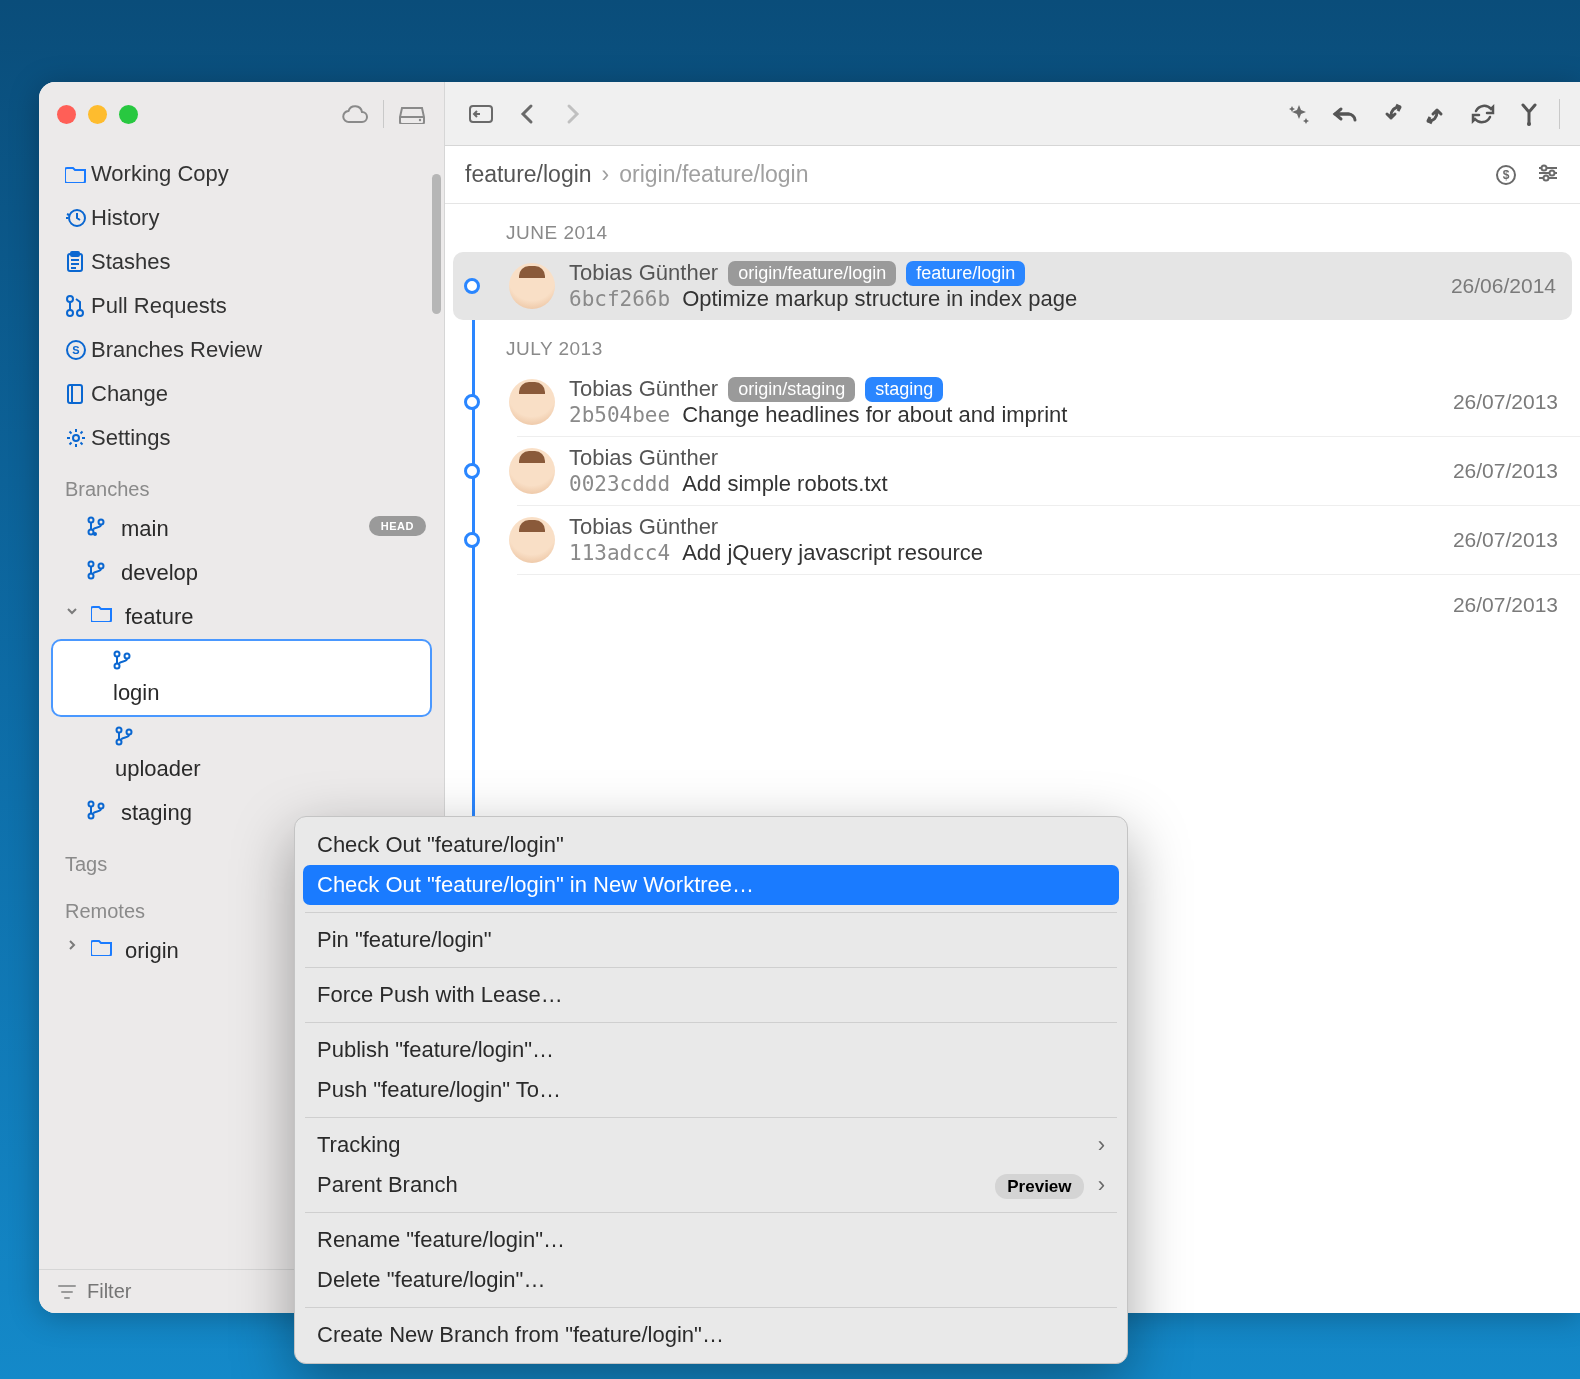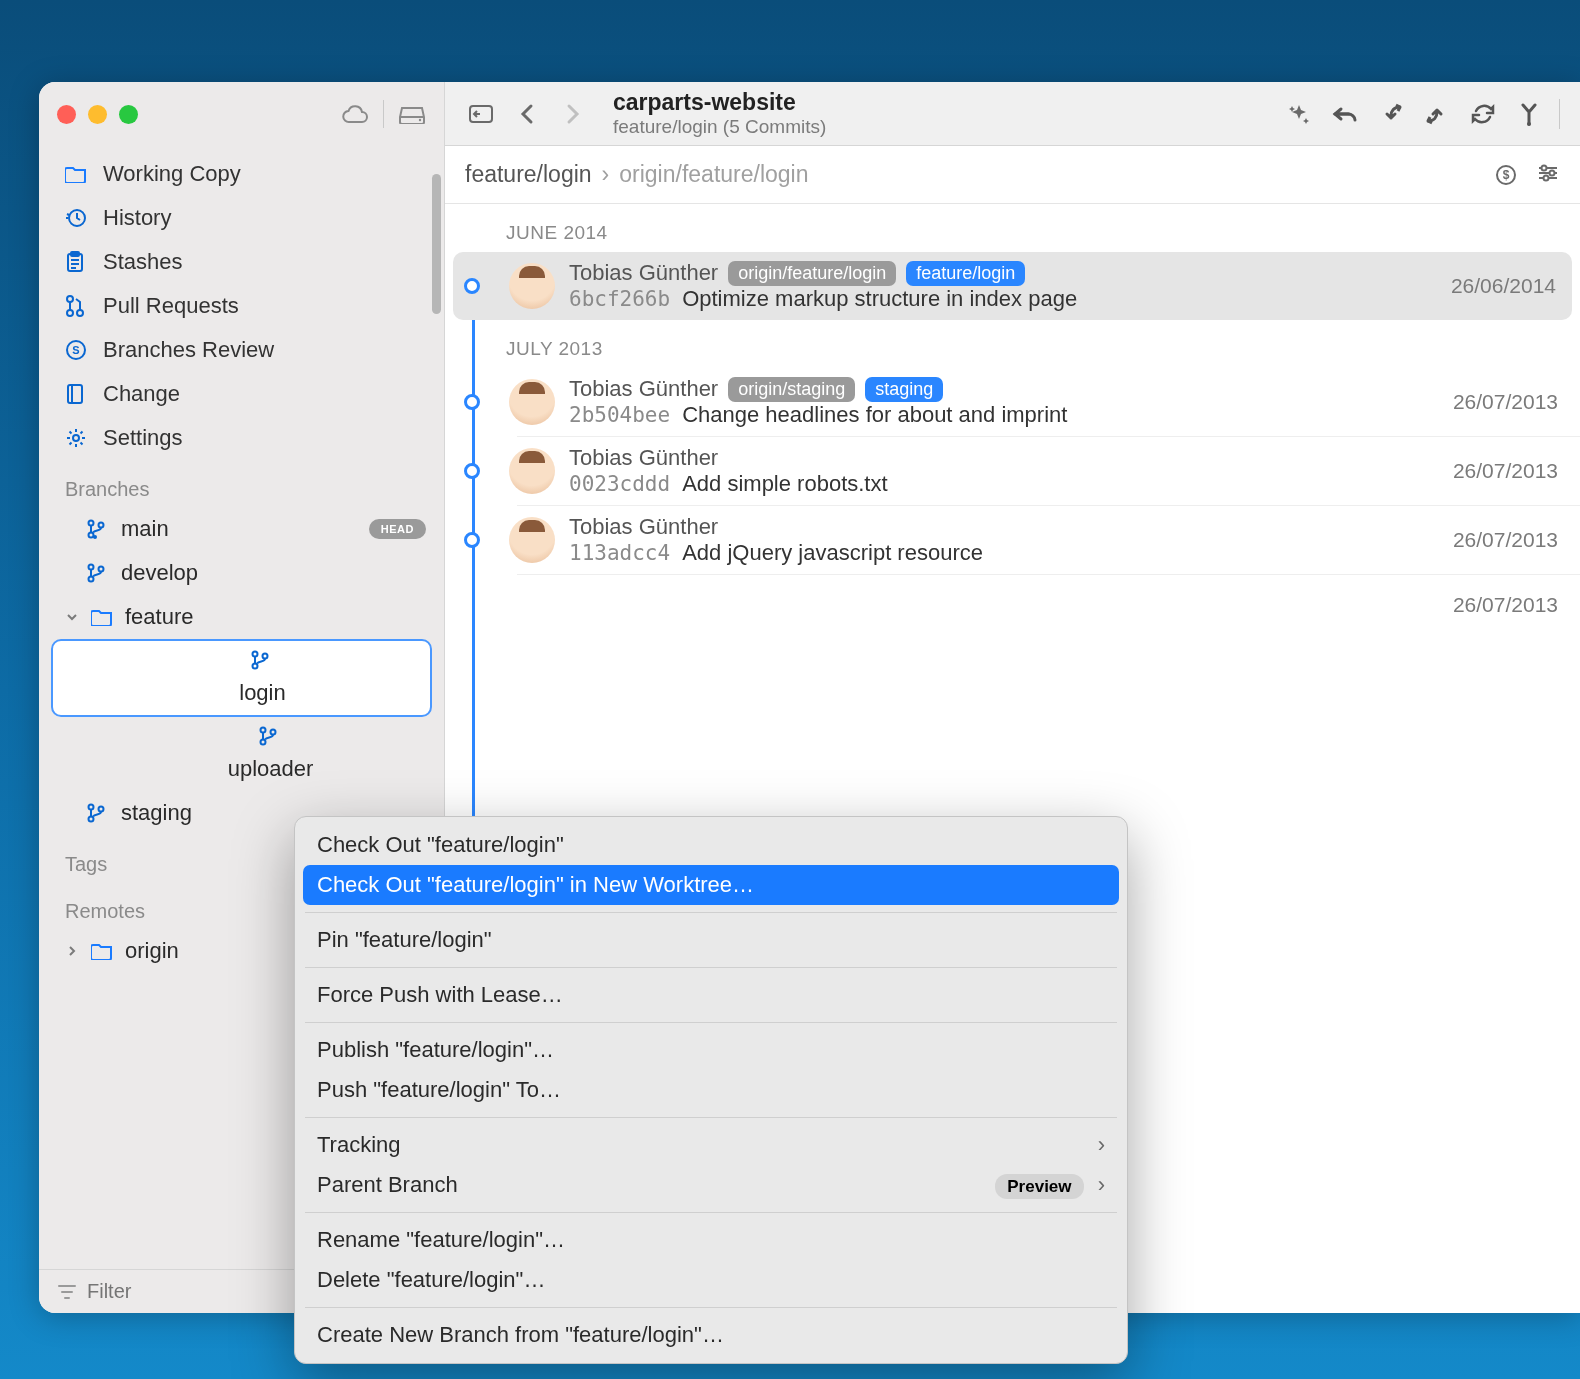--- a/index.html
+++ b/index.html
@@ -46,34 +46,34 @@
   .tl-min   { background: #febc2e; }
   .tl-max   { background: #28c840; }
   .titlebar-actions { display: flex; gap: 10px; align-items: center; color:#8a8a8a;}
   .titlebar-sep{ width:1px;height:28px;background:#c9c9c9;margin:0 4px;}
   .sidebar-scroll {
     flex: 1;
     overflow-y: auto;
     padding: 6px 0 0 0;
   }
   .nav-item {
-    display: flex; align-items: center; gap: 12px;
+    display: flex; align-items: center; gap: 0;
     padding: 9px 26px;
     color: #333;
     cursor: default;
   }
   .nav-item .icon { width: 26px; text-align: center; color:#0a67d1;}
   .nav-item.blue-icon .icon { color:#1a7bff;}
   .section-title {
     padding: 18px 26px 6px 26px;
     color: #8a8a8a;
     font-size: 20px;
   }
   .branch-item {
-    display:flex;align-items:center;gap:10px;
+    display:flex;align-items:flex-start;gap:10px;
     padding: 9px 18px 9px 26px;
   }
   .branch-item .toggle{width:16px;color:#7b7b7b;}
   .branch-item .icon{color:#0a67d1;width:24px;text-align:center;}
   .branch-item.pad1{padding-left:48px;}
   .branch-item.pad2{padding-left:76px;flex-direction:column;}
   .branch-item .head-badge{
     margin-left:auto;background:#9a9a9a;color:#fff;
     font-size:11px;font-weight:700;padding:4px 12px;border-radius:12px;letter-spacing:0.5px;
   }
@@ -379,24 +379,20 @@
       <span class="iconbtn nav-arrow">
         <svg width="16" height="24" viewBox="0 0 16 24">
             <path d="M12 4l-8 8 8 8" fill="none" stroke="#6a6a6a" stroke-width="3" stroke-linecap="round"></path>
           </svg>
       </span>
       <span class="iconbtn nav-arrow disabled">
         <svg width="16" height="24" viewBox="0 0 16 24">
             <path d="M4 4l8 8-8 8" fill="none" stroke="#c0c0c0" stroke-width="3" stroke-linecap="round"></path>
           </svg>
       </span>
-      <div class="repo-title">
-        <div class="repo-name">carparts-website</div>
-        <div class="repo-sub">feature/login (5 Commits)</div>
-      </div>
       <div class="toolbar-spacer"></div>
       <span class="iconbtn">
           <svg width="24" height="24" viewBox="0 0 24 24">
             <path d="M12 3l2 5 5 2-5 2-2 5-2-5-5-2 5-2zM5 4l1 2 2 1-2 1-1 2-1-2-2-1 2-1zM19 16l1 2 2 1-2 1-1 2-1-2-2-1 2-1z" fill="#6a6a6a"></path>
           </svg>
         </span>
       <span class="iconbtn">
           <svg width="26" height="22" viewBox="0 0 26 22">
             <path d="M9 6L3 11l6 5M3 11h14a6 6 0 0 1 0 0" fill="none" stroke="#555" stroke-width="3" stroke-linecap="round"></path>
             <path d="M3 11h13c4 0 7 3 7 6" fill="none" stroke="#555" stroke-width="3" stroke-linecap="round"></path>

